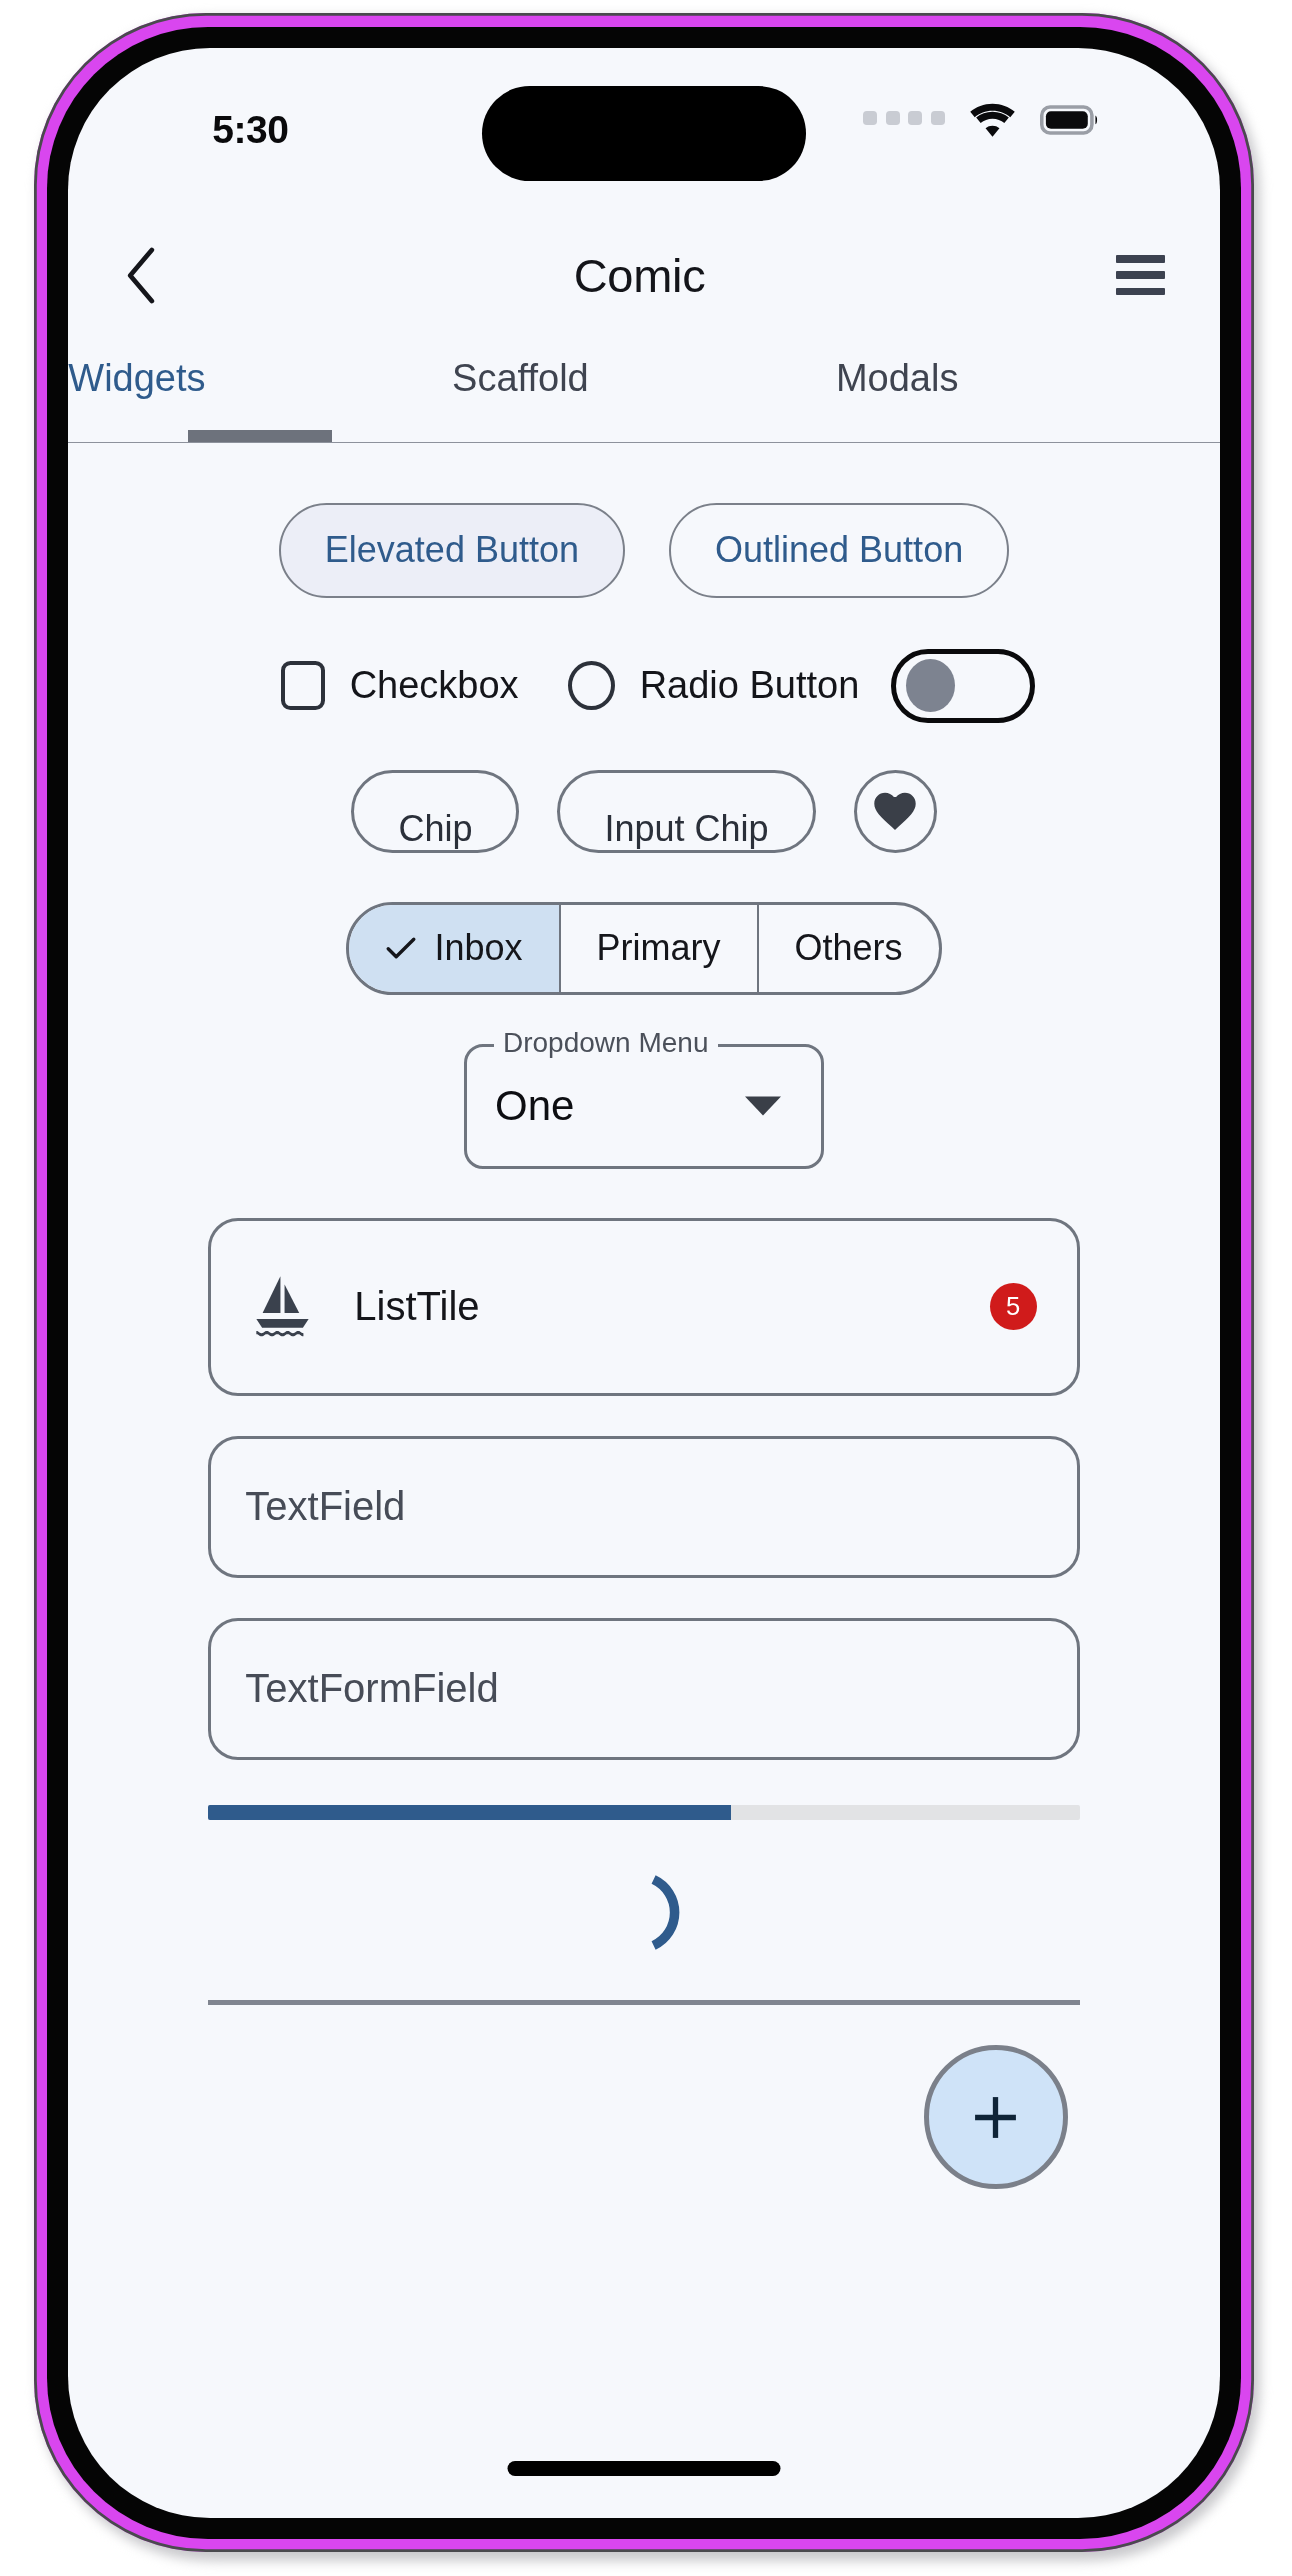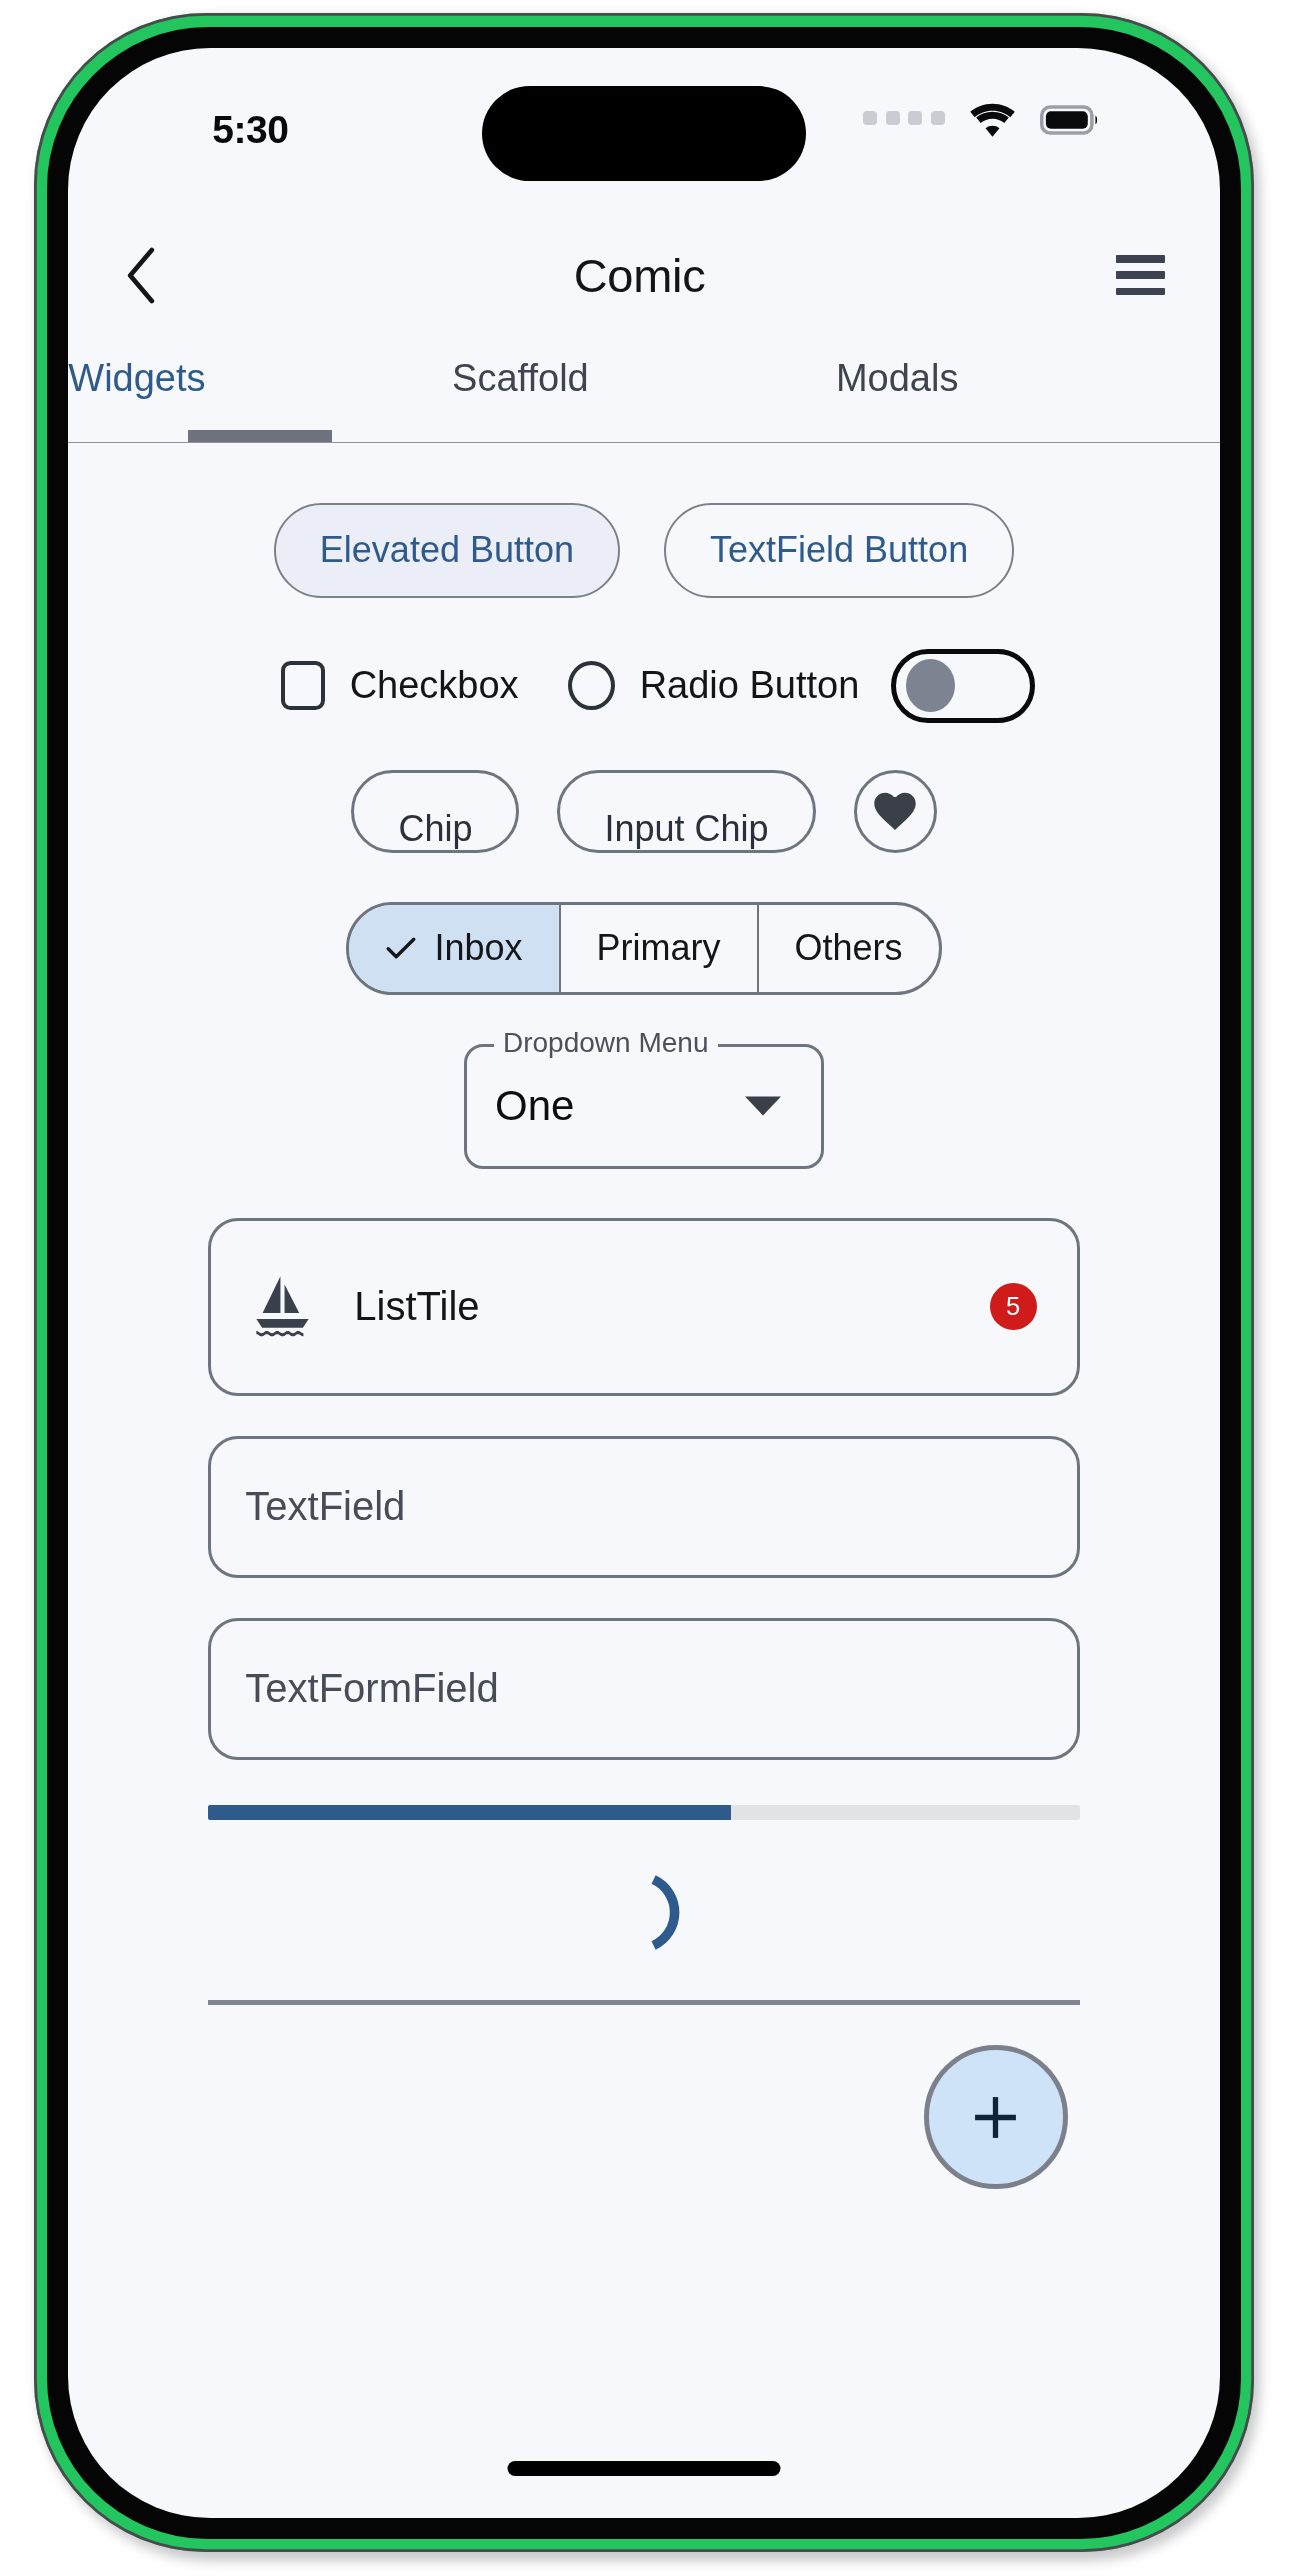--- a/index.html
+++ b/index.html
@@ -31,21 +31,21 @@
     filter: blur(5.7px);
   }
 
   .phone-body {
     position: absolute;
     left: 34px;
     top: 13.3px;
     width: 1220px;
     height: 2539px;
     border-radius: 172px;
-    background: #22c55e;
+    background: #d946ef;
     box-shadow: inset 0 0 0 2.8px #4a4a4e;
   }
 
   .phone-bezel {
     position: absolute;
     left: 13.3px;
     top: 13.3px;
     right: 13.3px;
     bottom: 13.3px;
     border-radius: 161px;
@@ -462,21 +462,21 @@
           </div>
         </div>
 
         <div class="content">
 
           <div class="row btn-row">
             <div class="m-btn elevated">
               <span>Elevated Button</span>
             </div>
             <div class="m-btn outlined">
-              <span>TextField Button</span>
+              <span>Outlined Button</span>
             </div>
           </div>
 
           <div class="row sel-row">
             <div class="sel-item">
               <div class="cbox"></div>
               <div class="sel-label">Checkbox</div>
             </div>
             <div class="gap-a"></div>
             <div class="sel-item">

